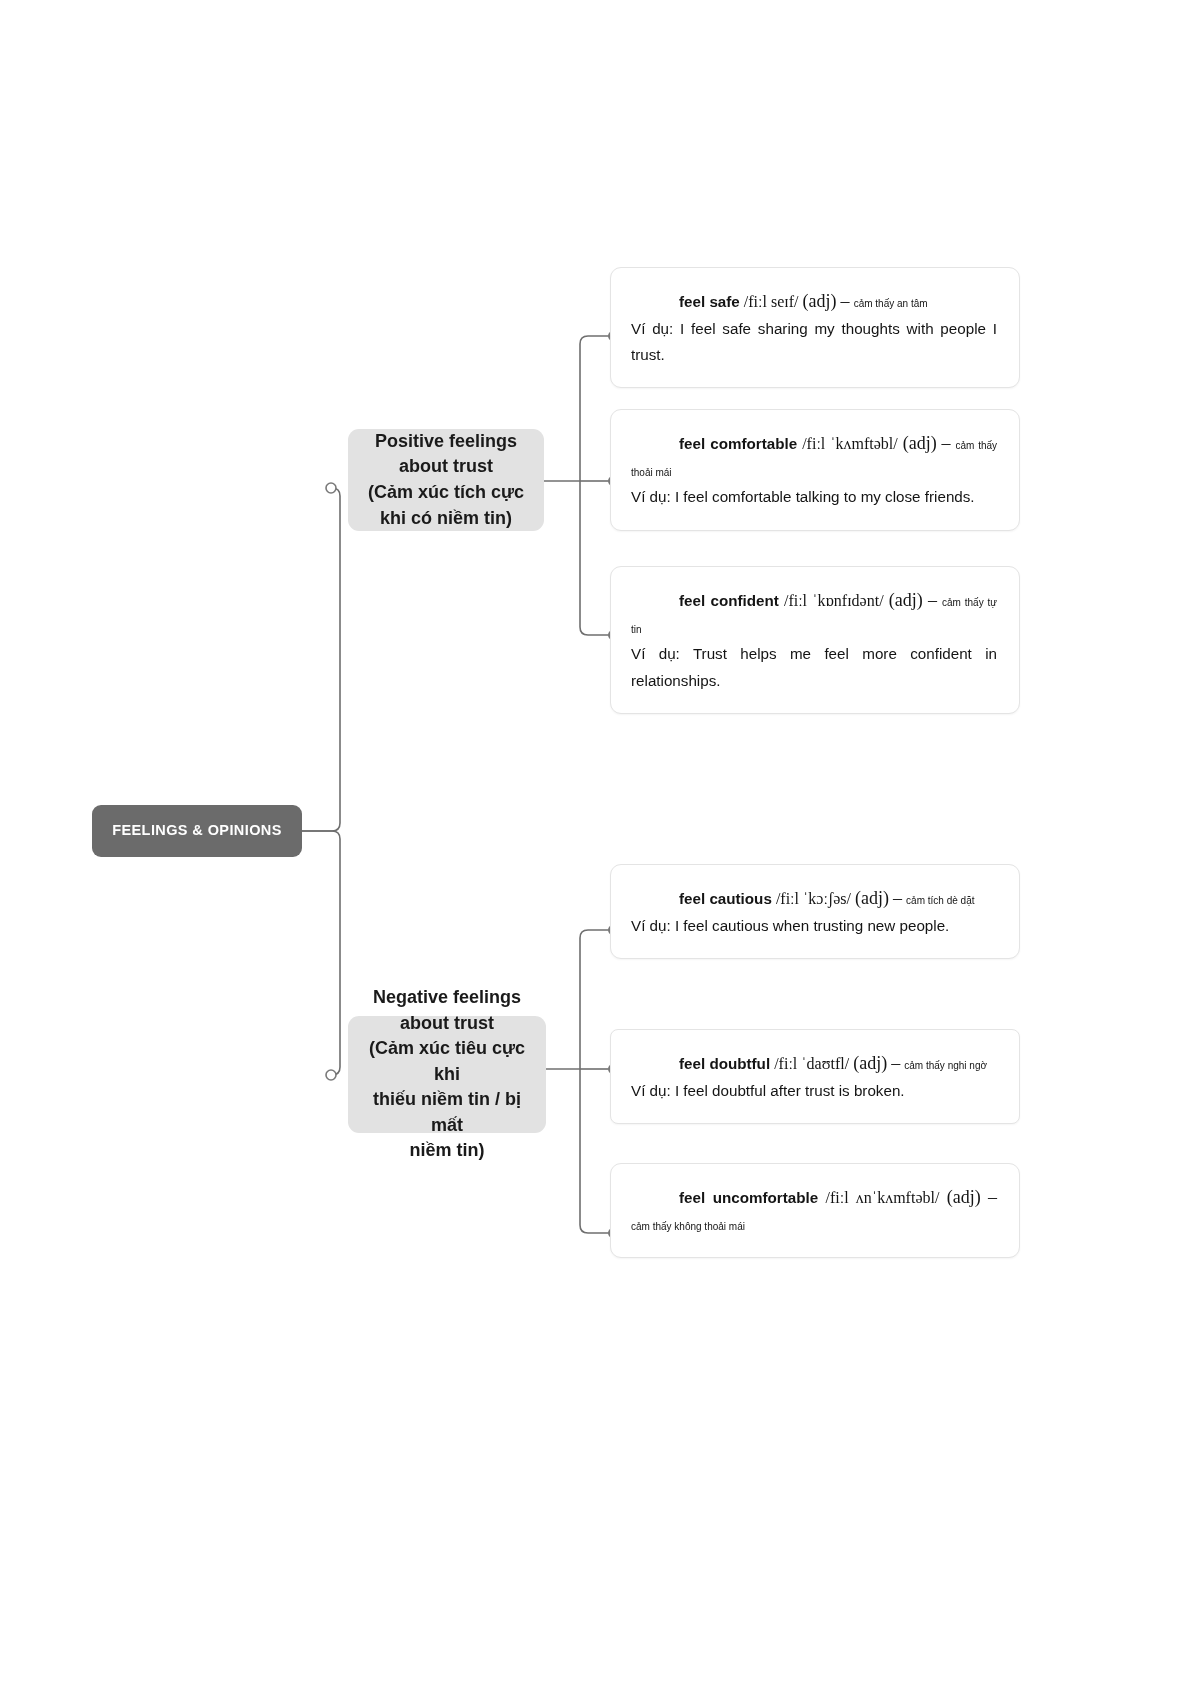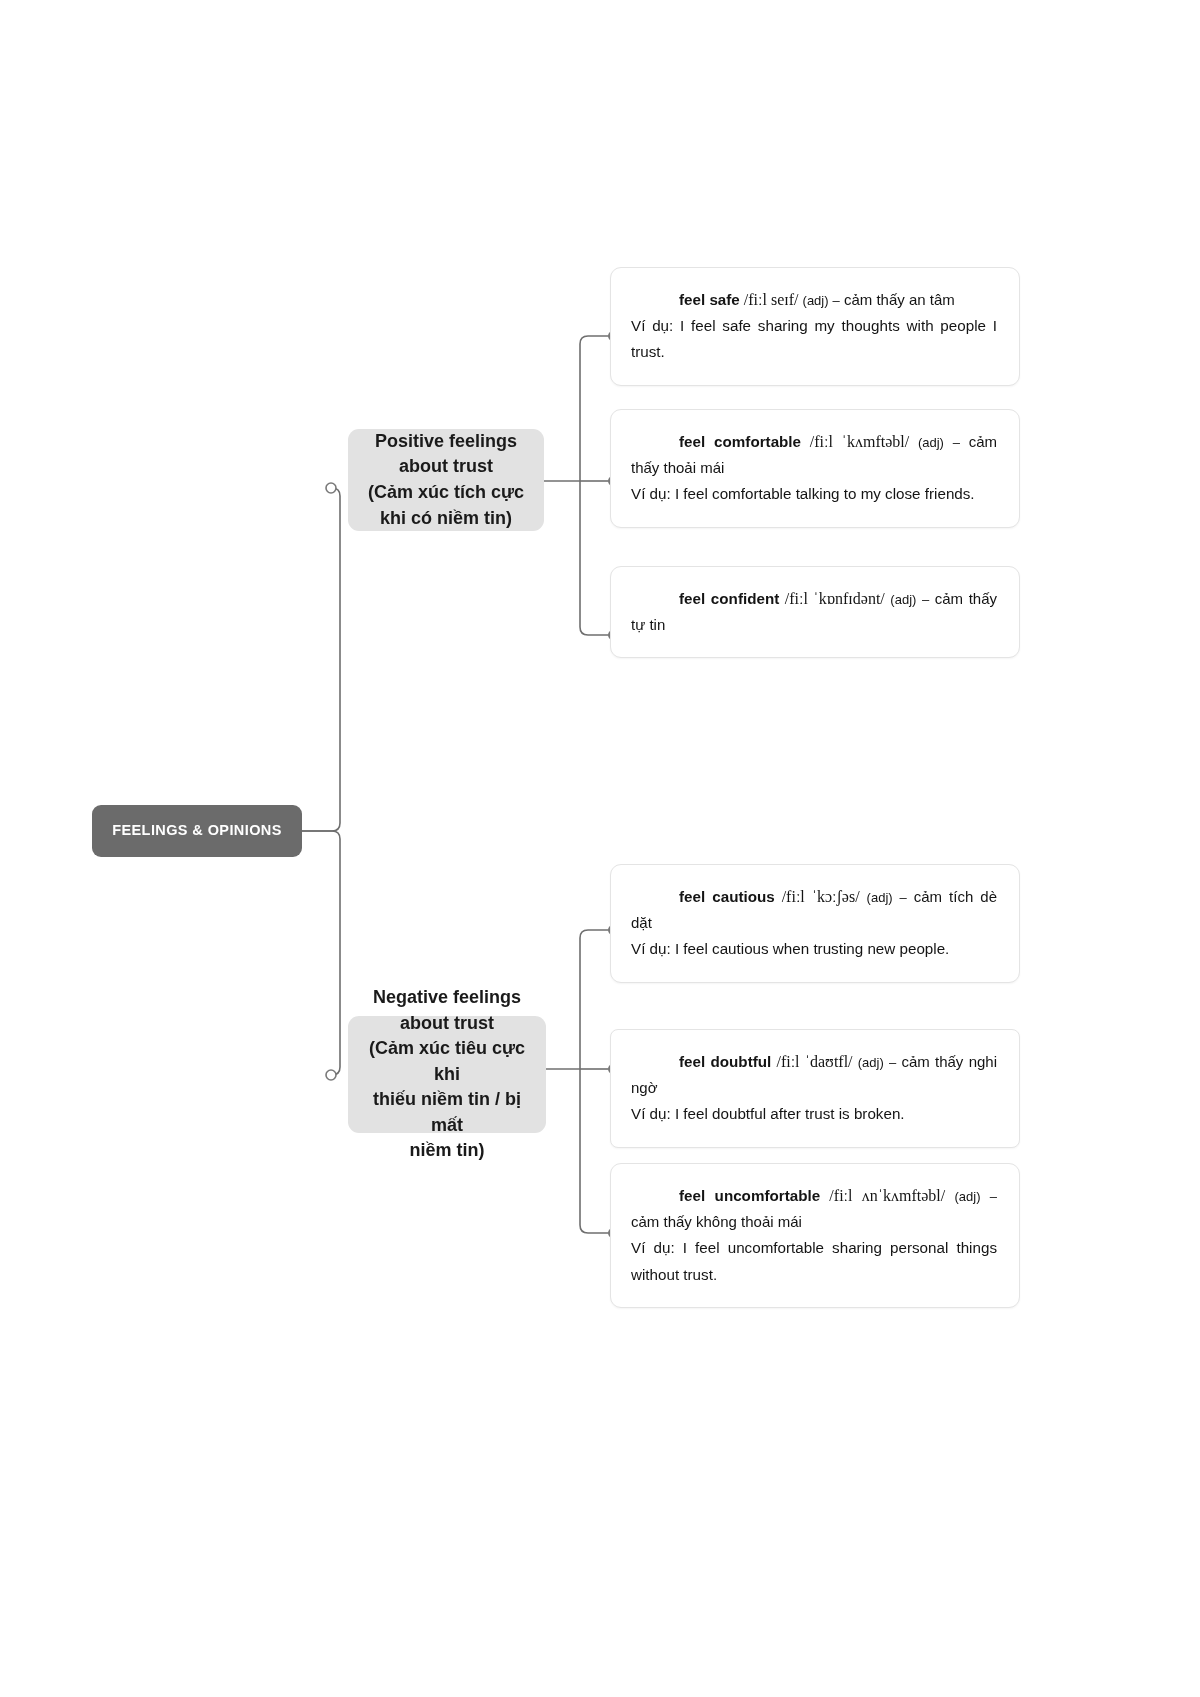--- a/index.html
+++ b/index.html
@@ -127,26 +127,26 @@
     font-family: "Liberation Sans", sans-serif;
     font-weight: bold;
     font-size: 15.2px;
     margin-left: 48px;
   }
   .leaf-text .ipa {
     font-family: "Liberation Serif", serif;
     font-size: 16px;
   }
   .leaf-text .pos {
-    font-family: Liberation Sans, sans-serif;
-    font-size: 13px;
+    font-family: Liberation Serif, serif;
+    font-size: 18px;
   }
   .leaf-text .vi {
     font-family: "Liberation Sans", sans-serif;
-    font-size: 15px;
+    font-size: 10px;
   }
   .leaf-example {
     font-family: "Liberation Sans", sans-serif;
     font-size: 15.2px;
     line-height: 1.72;
     color: #141414;
     text-align: justify;
     margin: 0;
   }
   .leaf-example-last-line {
@@ -241,20 +241,24 @@
   </div>
 
   <div class="leaf-card" id="card-confident">
     <p class="leaf-text">
       <span class="term">feel confident</span>
       <span class="ipa">/fiːl ˈkɒnfɪdənt/</span>
       <span class="pos">(adj)</span>
       <span class="pos">–</span>
       <span class="vi">cảm thấy tự tin</span>
     </p>
+    <p class="leaf-example">
+      <span>Ví dụ:</span>
+      <span>Trust helps me feel more confident in relationships.</span>
+    </p>
   </div>
 
   <div class="leaf-card" id="card-cautious">
     <p class="leaf-text">
       <span class="term">feel cautious</span>
       <span class="ipa">/fiːl ˈkɔːʃəs/</span>
       <span class="pos">(adj)</span>
       <span class="pos">–</span>
       <span class="vi">cảm tích dè dặt</span>
     </p>
@@ -279,19 +283,15 @@
   </div>
 
   <div class="leaf-card" id="card-uncomfortable">
     <p class="leaf-text">
       <span class="term">feel uncomfortable</span>
       <span class="ipa">/fiːl ʌnˈkʌmftəbl/</span>
       <span class="pos">(adj)</span>
       <span class="pos">–</span>
       <span class="vi">cảm thấy không thoải mái</span>
     </p>
-    <p class="leaf-example">
-      <span>Ví dụ:</span>
-      <span>I feel uncomfortable sharing personal things without trust.</span>
-    </p>
   </div>
 
 </div>
 
 </body></html>

